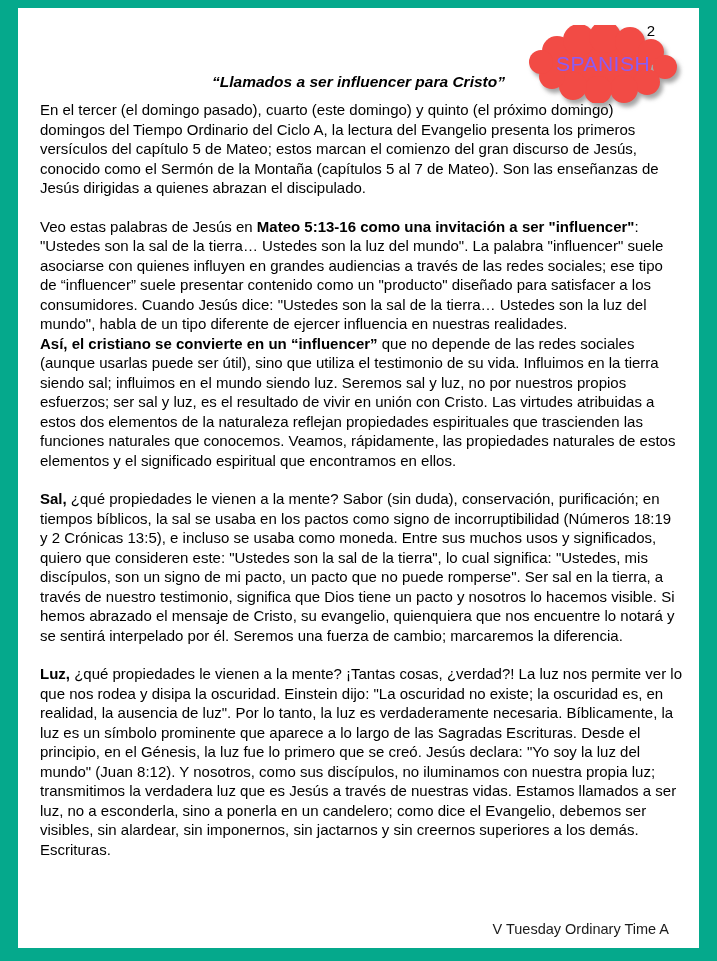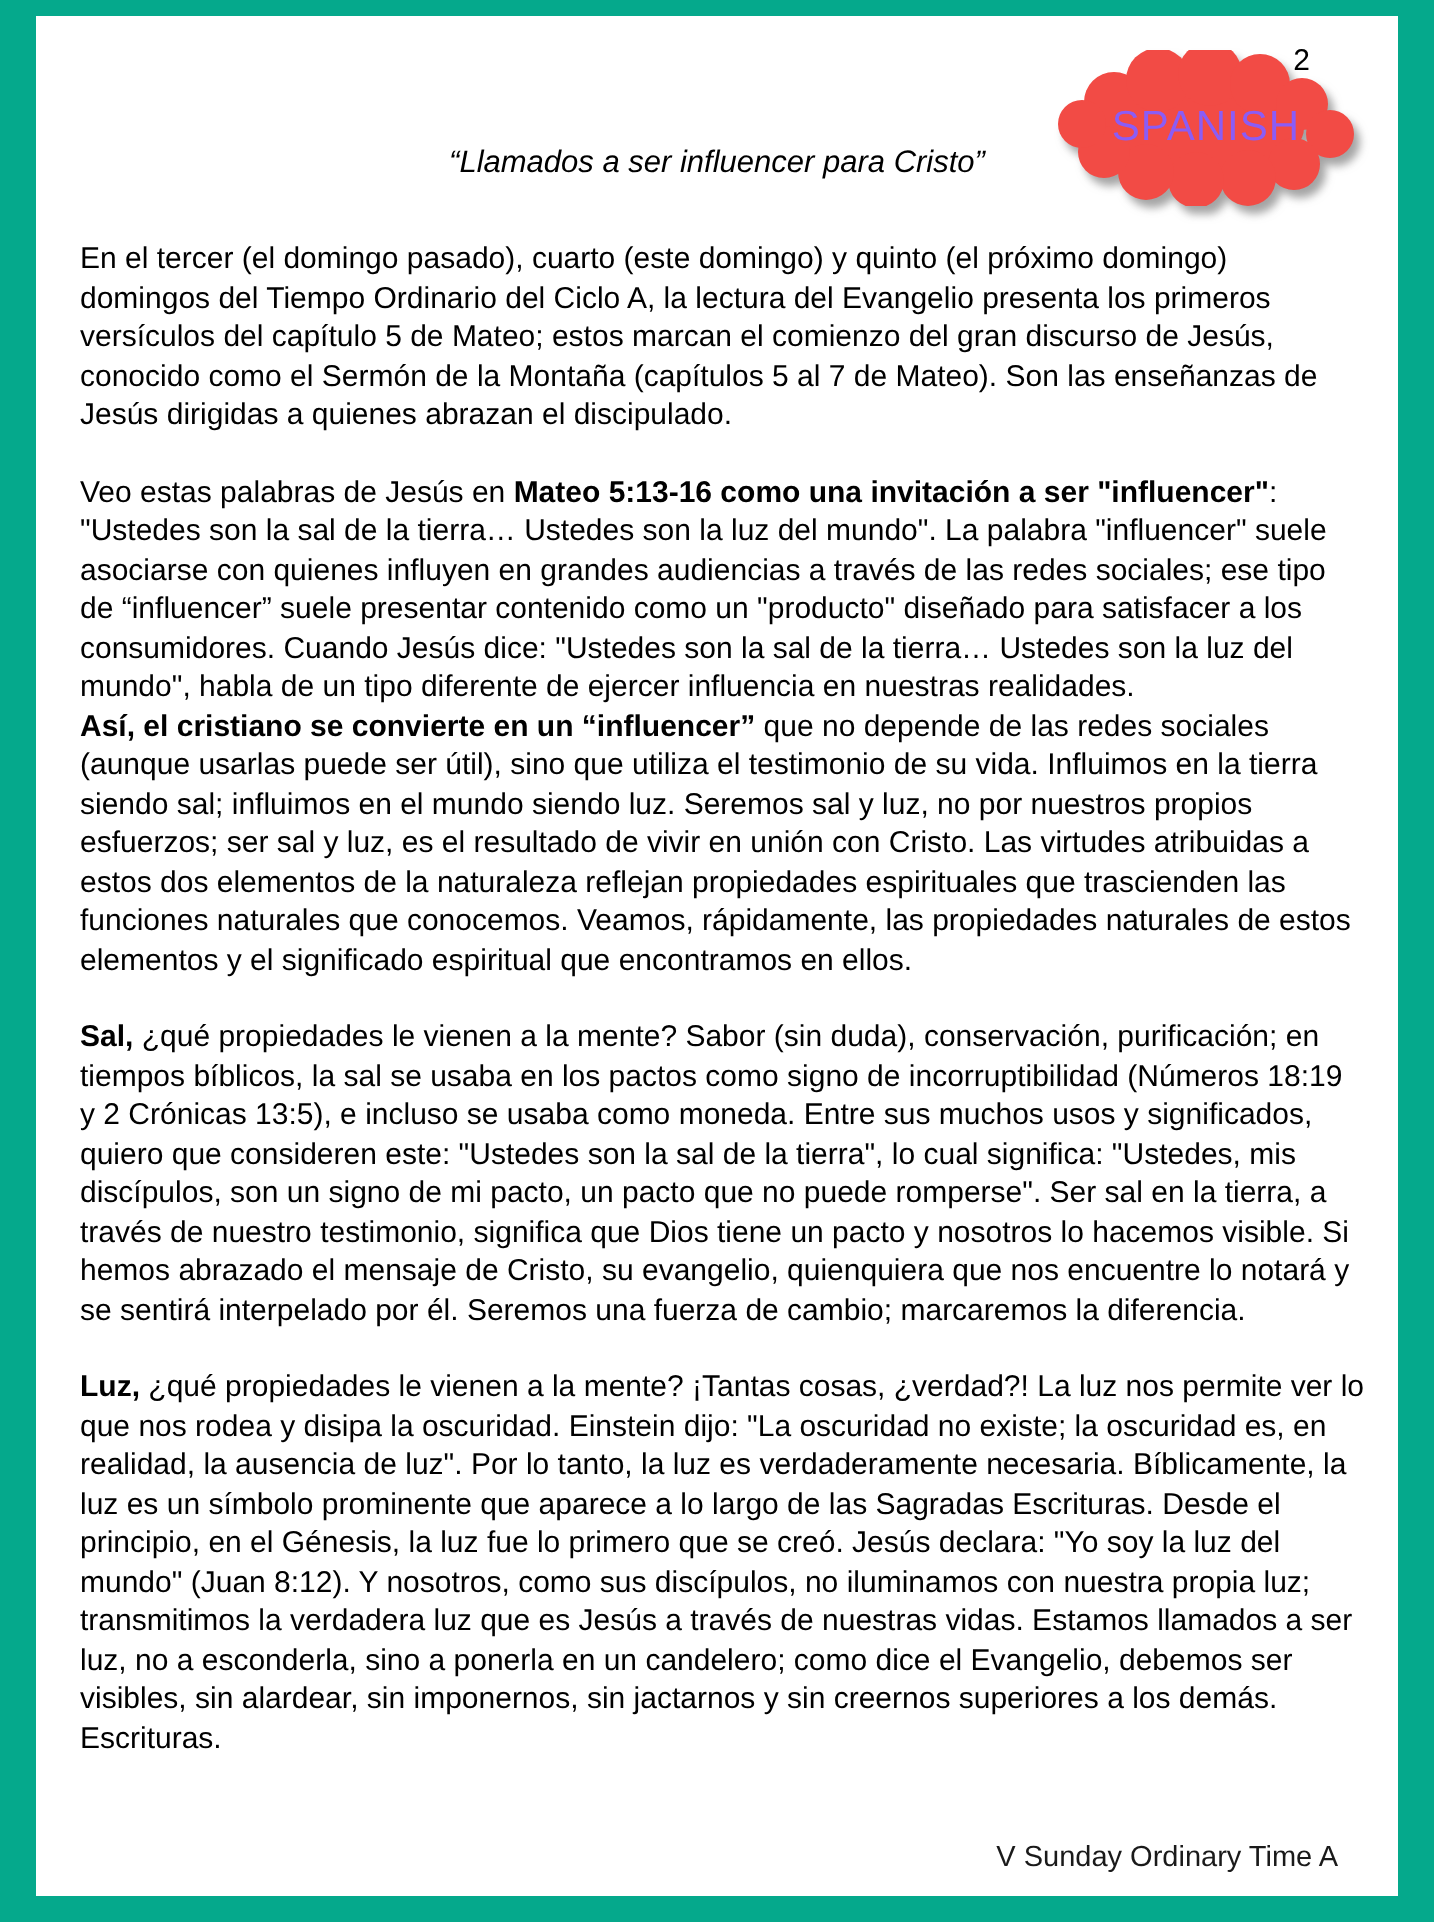--- a/index.html
+++ b/index.html
@@ -46,26 +46,26 @@
     font-size:21px;
     letter-spacing:0.5px;
     color:#8b5cf6;
     z-index:3;
   }
   .doc-title{
     position:absolute;
     left:0;right:0;top:65px;
     text-align:center;
     font-size:15.5px;
-    font-weight:normal;
+    font-weight:bold;
     font-style:italic;
   }
   .doc-body{
     position:absolute;
-    left:22px;top:112px;
+    left:22px;top:92px;
     width:642px;
     font-size:15px;
     line-height:19.5px;
   }
   .block{margin-bottom:19px;}
   .block:last-child{margin-bottom:0;}
   .para{margin:0;}
   .para .b{font-weight:bold;}
   .doc-footer{
     position:absolute;
@@ -114,15 +114,15 @@
       </div>
       <div class="block">
         <p class="para"><span class="b">Sal,</span><span> ¿qué propiedades le vienen a la mente? Sabor (sin duda), conservación, purificación; en tiempos bíblicos, la sal se usaba en los pactos como signo de incorruptibilidad (Números 18:19 y 2 Crónicas 13:5), e incluso se usaba como moneda. Entre sus muchos usos y significados, quiero que consideren este: "Ustedes son la sal de la tierra", lo cual significa: "Ustedes, mis discípulos, son un signo de mi pacto, un pacto que no puede romperse". Ser sal en la tierra, a través de nuestro testimonio, significa que Dios tiene un pacto y nosotros lo hacemos visible. Si hemos abrazado el mensaje de Cristo, su evangelio, quienquiera que nos encuentre lo notará y se sentirá interpelado por él. Seremos una fuerza de cambio; marcaremos la diferencia.</span></p>
       </div>
       <div class="block">
         <p class="para"><span class="b">Luz,</span><span> ¿qué propiedades le vienen a la mente? ¡Tantas cosas, ¿verdad?! La luz nos permite ver lo que nos rodea y disipa la oscuridad. Einstein dijo: "La oscuridad no existe; la oscuridad es, en realidad, la ausencia de luz". Por lo tanto, la luz es verdaderamente necesaria. Bíblicamente, la luz es un símbolo prominente que aparece a lo largo de las Sagradas Escrituras. Desde el principio, en el Génesis, la luz fue lo primero que se creó. Jesús declara: "Yo soy la luz del mundo" (Juan 8:12). Y nosotros, como sus discípulos, no iluminamos con nuestra propia luz; transmitimos la verdadera luz que es Jesús a través de nuestras vidas. Estamos llamados a ser luz, no a esconderla, sino a ponerla en un candelero; como dice el Evangelio, debemos ser visibles, sin alardear, sin imponernos, sin jactarnos y sin creernos superiores a los demás.</span></p>
         <p class="para"><span>Escrituras.</span></p>
       </div>
     </div>
 
-  <div class="doc-footer">V Sunday Ordinary Time A</div>
+  <div class="doc-footer">V Tuesday Ordinary Time A</div>
 
 </div>
 
 </body></html>

